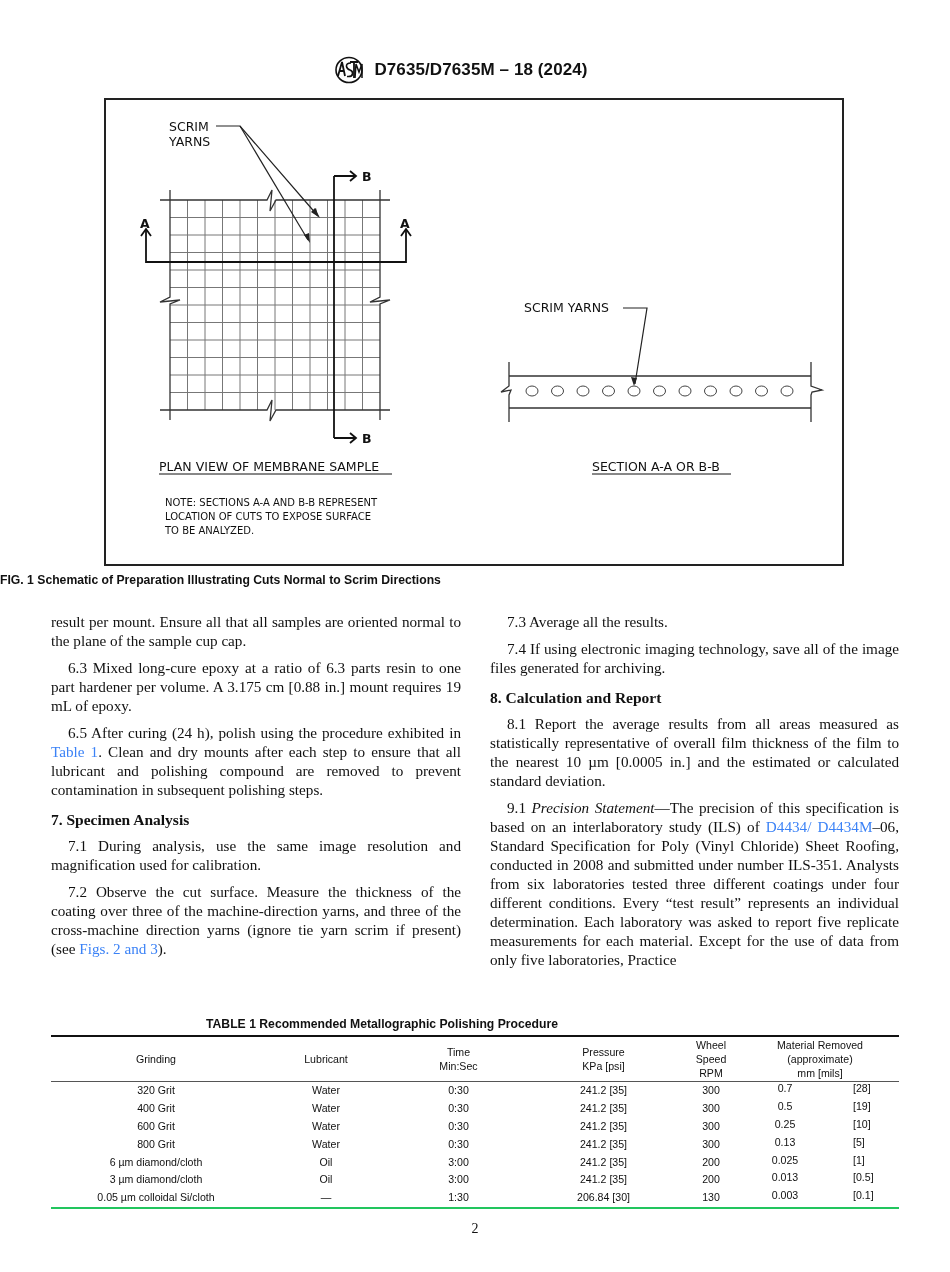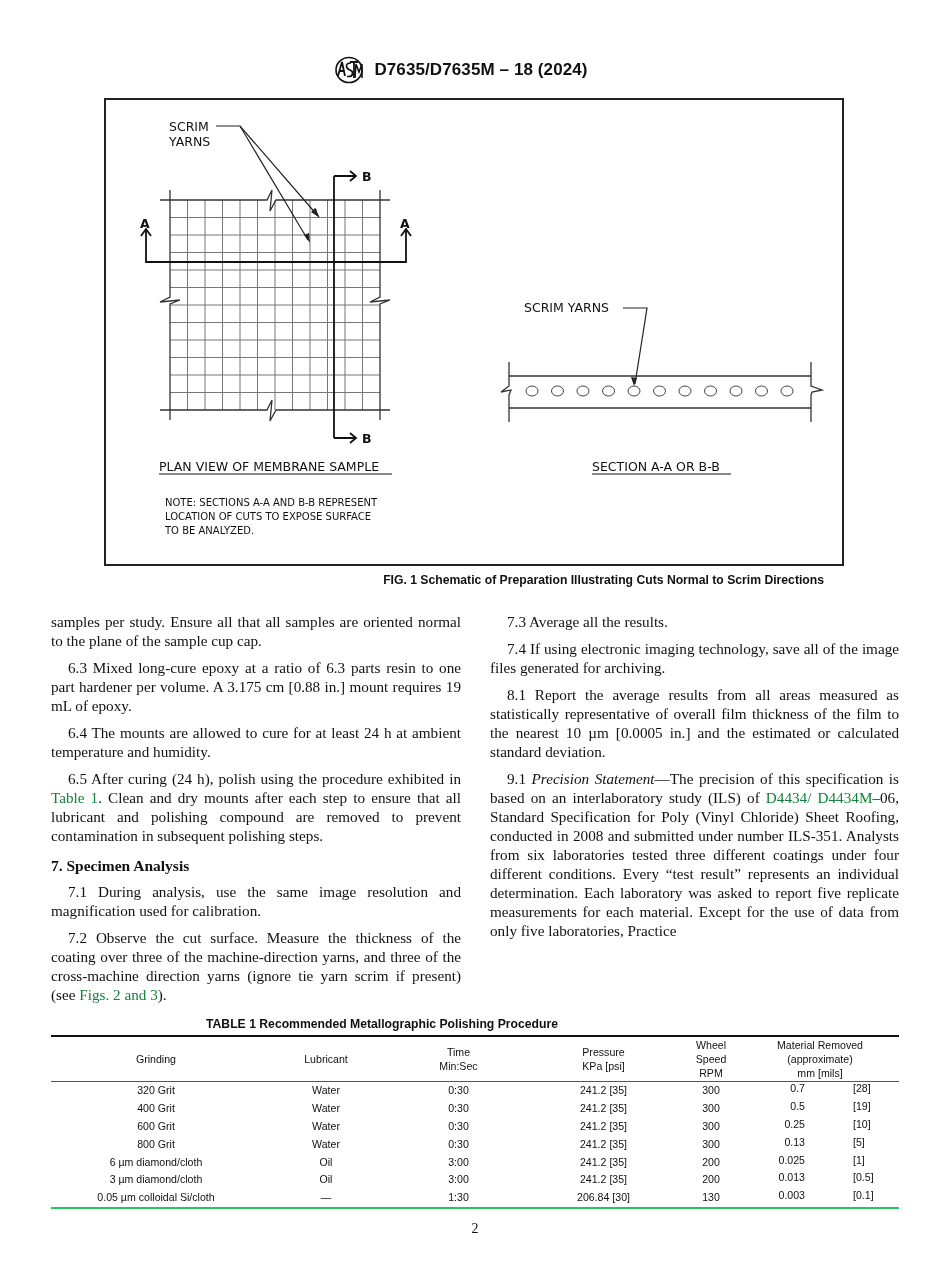--- a/index.html
+++ b/index.html
@@ -2,37 +2,37 @@
 <html><head>
 <meta charset="utf-8">
 <style>
   html, body { margin: 0; padding: 0; background: #ffffff; }
   body { width: 950px; height: 1272px; position: relative; overflow: hidden; color: #111; }
   .header { position: absolute; top: 56px; left: 0; width: 922px; text-align: center; }
   .header .logo { display: inline-block; vertical-align: middle; width: 30px; height: 28px; margin-right: 6px; }
   .header .title { display: inline-block; vertical-align: middle; font-family: "Liberation Sans", sans-serif; font-weight: bold; font-size: 17px; letter-spacing: 0.1px; }
   .figure-frame { position: absolute; left: 104px; top: 98px; width: 740px; height: 468px; border: 2px solid #222; box-sizing: border-box; border-right-width: 2px; }
   .figure-svg { position: absolute; left: 104px; top: 98px; }
-  .fig-caption { position: absolute; top: 573px; left: 0; width: 824px; text-align: right; font-family: "Liberation Sans", sans-serif; font-weight: bold; font-size: 12.2px; }
+  .fig-caption { position: absolute; top: 573px; left: 0; width: 824px; text-align: left; font-family: "Liberation Sans", sans-serif; font-weight: bold; font-size: 12.2px; }
   .col { position: absolute; font-family: "Liberation Serif", serif; font-size: 15.2px; line-height: 19px; text-align: justify; }
   .col-left { left: 51px; top: 612px; width: 410px; }
   .col-right { left: 490px; top: 612px; width: 409px; }
   .col p { margin: 0 0 8px 0; text-indent: 17px; }
   .col p.noindent { text-indent: 0; }
   .col h2 { font-family: "Liberation Serif", serif; font-size: 15.5px; font-weight: bold; margin: 11px 0 7px 0; }
-  .link { color: #15803d; }
+  .link { color: #3b82f6; }
   .ital { font-style: italic; }
   .table-title { position: absolute; top: 1017px; left: 0; width: 764px; text-align: center; font-family: "Liberation Sans", sans-serif; font-weight: bold; font-size: 12.2px; }
   table.data { position: absolute; left: 51px; top: 1035px; width: 848px; border-collapse: collapse; font-family: "Liberation Sans", sans-serif; font-size: 10.6px; line-height: 13.8px; }
   table.data thead tr { border-top: 2px solid #111; border-bottom: 1px solid #555; }
   table.data tbody tr:last-child { border-bottom: 2px solid #22c55e; }
   table.data th { font-weight: normal; text-align: center; vertical-align: middle; padding: 2px 0 1px 0; }
   table.data td { text-align: center; padding: 0; }
   .mr { display: inline-block; width: 150px; position: relative; height: 14px; }
-  .mr .mm { position: absolute; left: 20px; width: 40px; text-align: right; }
+  .mr .mm { position: absolute; left: 20px; width: 40px; text-align: center; }
   .mr .mil { position: absolute; right: 2px; width: 40px; text-align: left; }
   .page-number { position: absolute; top: 1221px; left: 0; width: 950px; text-align: center; font-family: "Liberation Serif", serif; font-size: 14px; }
   .svgtext { font-family: "DejaVu Sans", sans-serif; }
 </style>
 </head>
 <body>
 
 <div class="header">
   <svg class="logo" viewBox="0 0 30 28" width="30" height="28">
     <ellipse cx="15" cy="14" rx="13" ry="12.5" fill="none" stroke="#111" stroke-width="1.6"></ellipse>
@@ -142,32 +142,32 @@
     <polygon points="634,386 631,377 637,378" fill="#222"></polygon>
     <text class="svgtext" x="524" y="312" font-size="12.5" fill="#111">SCRIM YARNS</text>
     <text class="svgtext" x="592" y="471" font-size="12.5" fill="#111">SECTION A-A OR B-B</text>
     <line x1="592" y1="474" x2="731" y2="474" stroke="#111" stroke-width="1"></line>
   </g>
 </svg>
 
 <div class="fig-caption">FIG. 1 Schematic of Preparation Illustrating Cuts Normal to Scrim Directions</div>
 
 <div class="col col-left">
-  <p class="noindent">samples per study. Ensure all that all samples are oriented normal to the plane of the sample cup cap.</p>
+  <p class="noindent">result per mount. Ensure all that all samples are oriented normal to the plane of the sample cup cap.</p>
   <p>6.3  Mixed long-cure epoxy at a ratio of 6.3 parts resin to one part hardener per volume. A 3.175 cm [0.88 in.] mount requires 19 mL of epoxy.</p>
-  <p>6.4  The mounts are allowed to cure for at least 24 h at ambient temperature and humidity.</p>
   <p><span>6.5  After curing (24 h), polish using the procedure exhibited in </span><span class="link">Table 1</span><span>. Clean and dry mounts after each step to ensure that all lubricant and polishing compound are removed to prevent contamination in subsequent polishing steps.</span></p>
   <h2>7.  Specimen Analysis</h2>
   <p>7.1 During analysis, use the same image resolution and magnification used for calibration.</p>
   <p><span>7.2 Observe the cut surface. Measure the thickness of the coating over three of the machine-direction yarns, and three of the cross-machine direction yarns (ignore tie yarn scrim if present) (see </span><span class="link">Figs. 2 and 3</span><span>).</span></p>
 </div>
 
 <div class="col col-right">
   <p>7.3  Average all the results.</p>
   <p>7.4 If using electronic imaging technology, save all of the image files generated for archiving.</p>
+  <h2>8.  Calculation and Report</h2>
   <p>8.1 Report the average results from all areas measured as statistically representative of overall film thickness of the film to the nearest 10 µm [0.0005 in.] and the estimated or calculated standard deviation.</p>
   <p><span>9.1 </span><span class="ital">Precision Statement</span><span>—The precision of this specification is based on an interlaboratory study (ILS) of </span><span class="link">D4434/ D4434M</span><span>–06, Standard Specification for Poly (Vinyl Chloride) Sheet Roofing, conducted in 2008 and submitted under number ILS-351. Analysts from six laboratories tested three different coatings under four different conditions. Every “test result” represents an individual determination. Each laboratory was asked to report five replicate measurements for each material. Except for the use of data from only five laboratories, Practice</span></p>
 </div>
 
 <div class="table-title">TABLE 1 Recommended Metallographic Polishing Procedure</div>
 <table class="data">
   <colgroup>
     <col style="width:210px">
       <col style="width:130px">
       <col style="width:135px">

